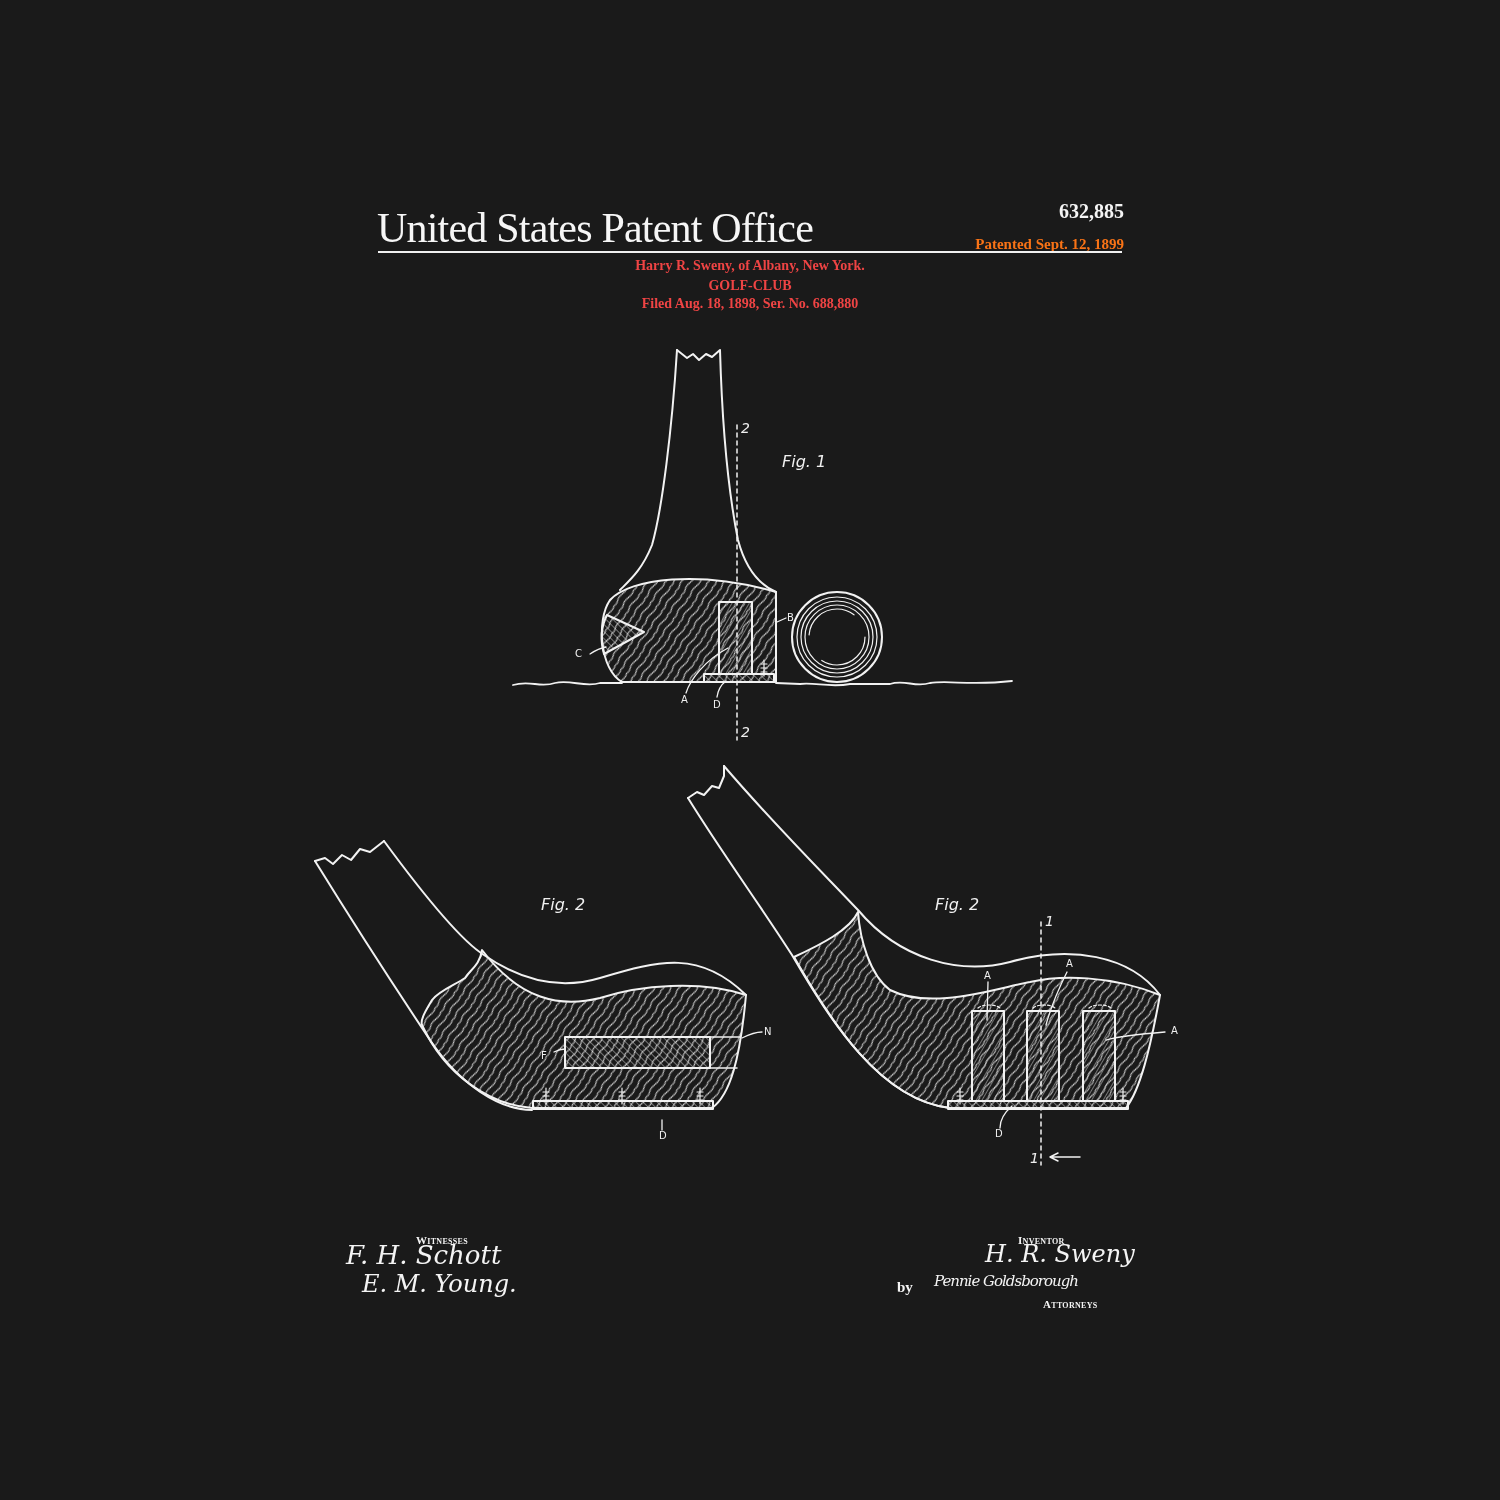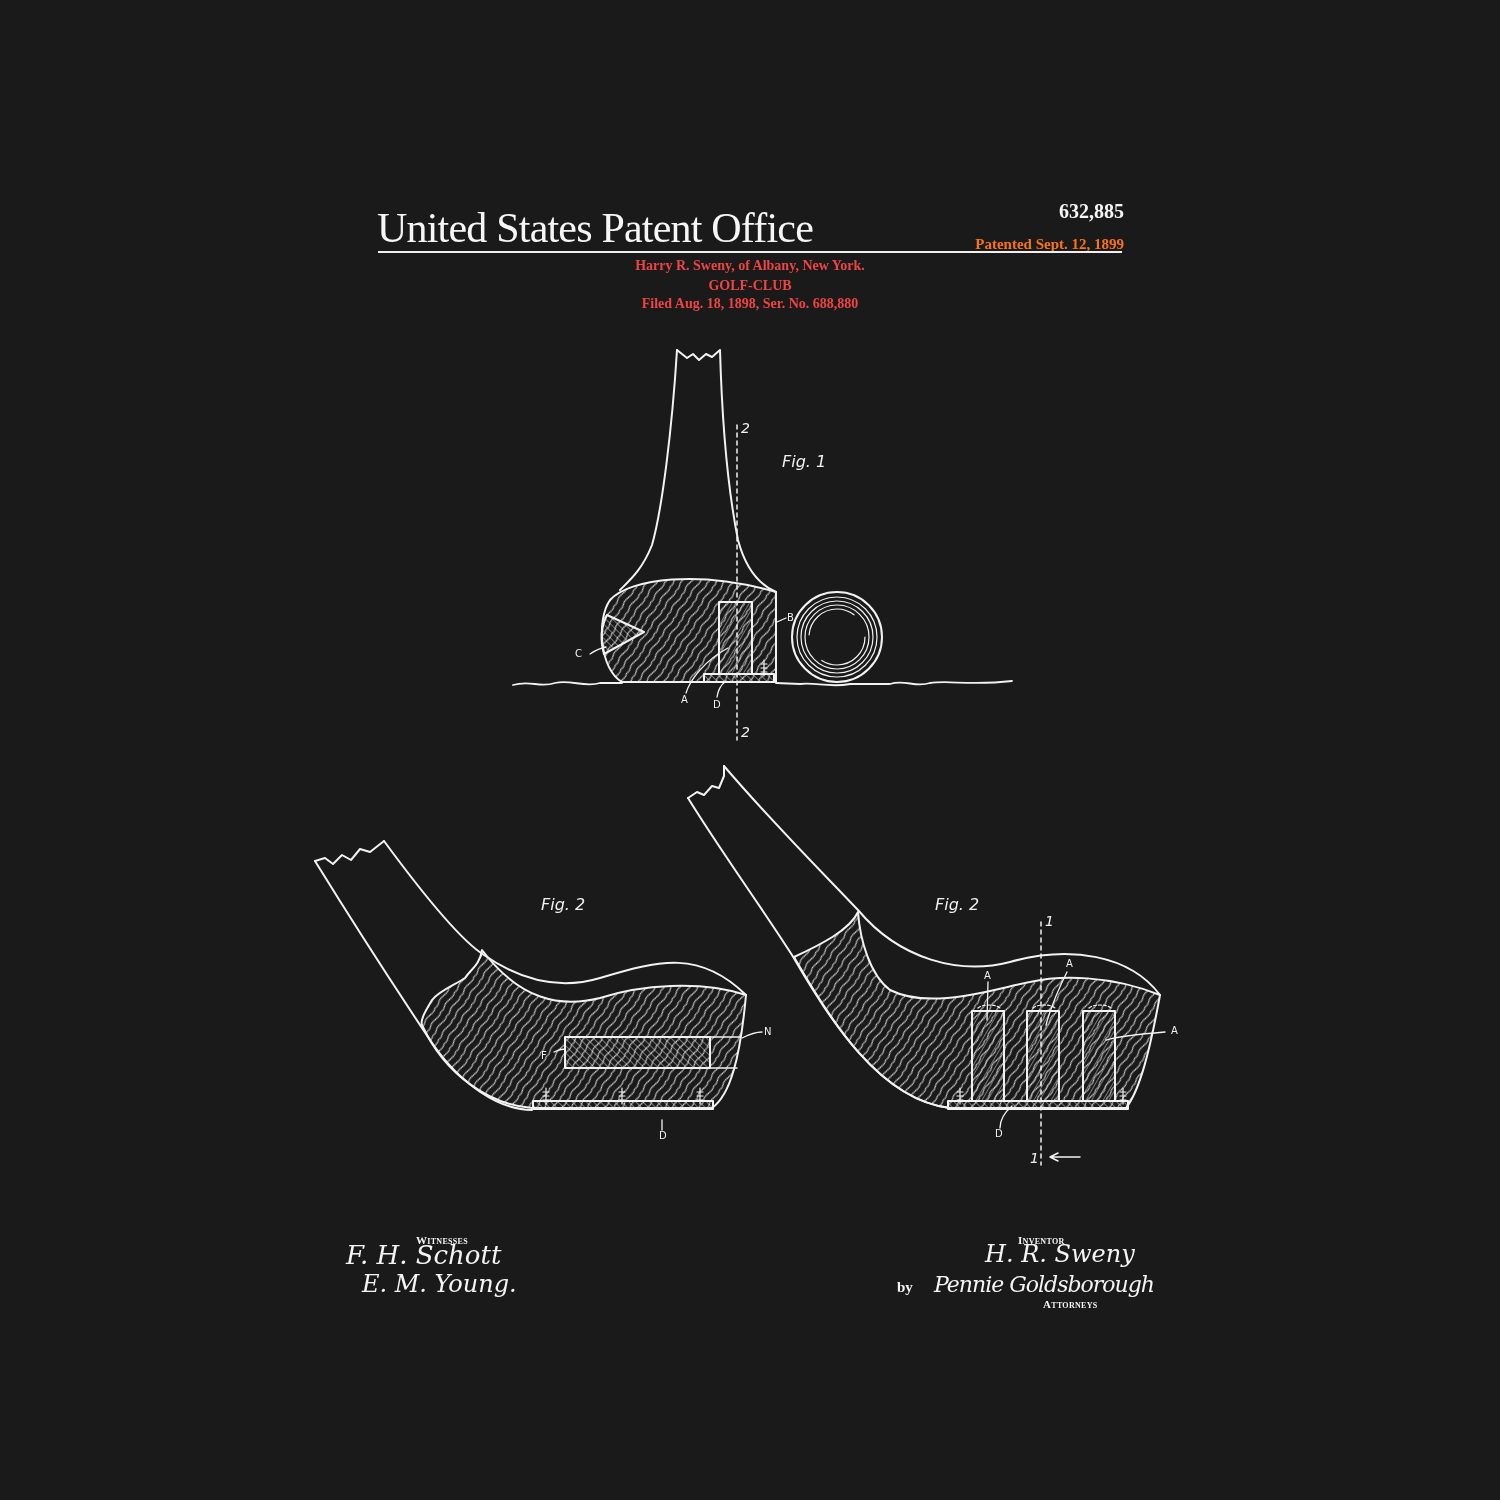--- a/index.html
+++ b/index.html
@@ -194,14 +194,14 @@
 <div class="abs fig-label" style="left:1045px; top:913px; font-size:14px;">1</div>
 <div class="abs fig-label" style="left:1030px; top:1150px; font-size:14px;">1</div>
 
 <div class="abs smallcaps-label" style="left:394px; top:1234px;margin-left:22px;">Witnesses</div>
 <div class="abs sig" style="left:346px; top:1240px; font-size:26px;">F. H. Schott</div>
 <div class="abs sig" style="left:362px; top:1270px; font-size:24px;">E. M. Young.</div>
 
 <div class="abs smallcaps-label" style="left:1018px; top:1234px;">Inventor</div>
 <div class="abs sig" style="left:985px; top:1240px; font-size:24px;">H. R. Sweny</div>
 <div class="abs by">by</div>
-<div class="abs sig" style="left:934px; top:1272px; font-size:22px; letter-spacing:-1px;">Pennie Goldsborough</div>
+<div class="abs sig" style="left:934px; top:1272px; font-size:15px; letter-spacing:-1px;">Pennie Goldsborough</div>
 <div class="abs smallcaps-label" style="left:1043px; top:1298px;">Attorneys</div>
 
 </body></html>

